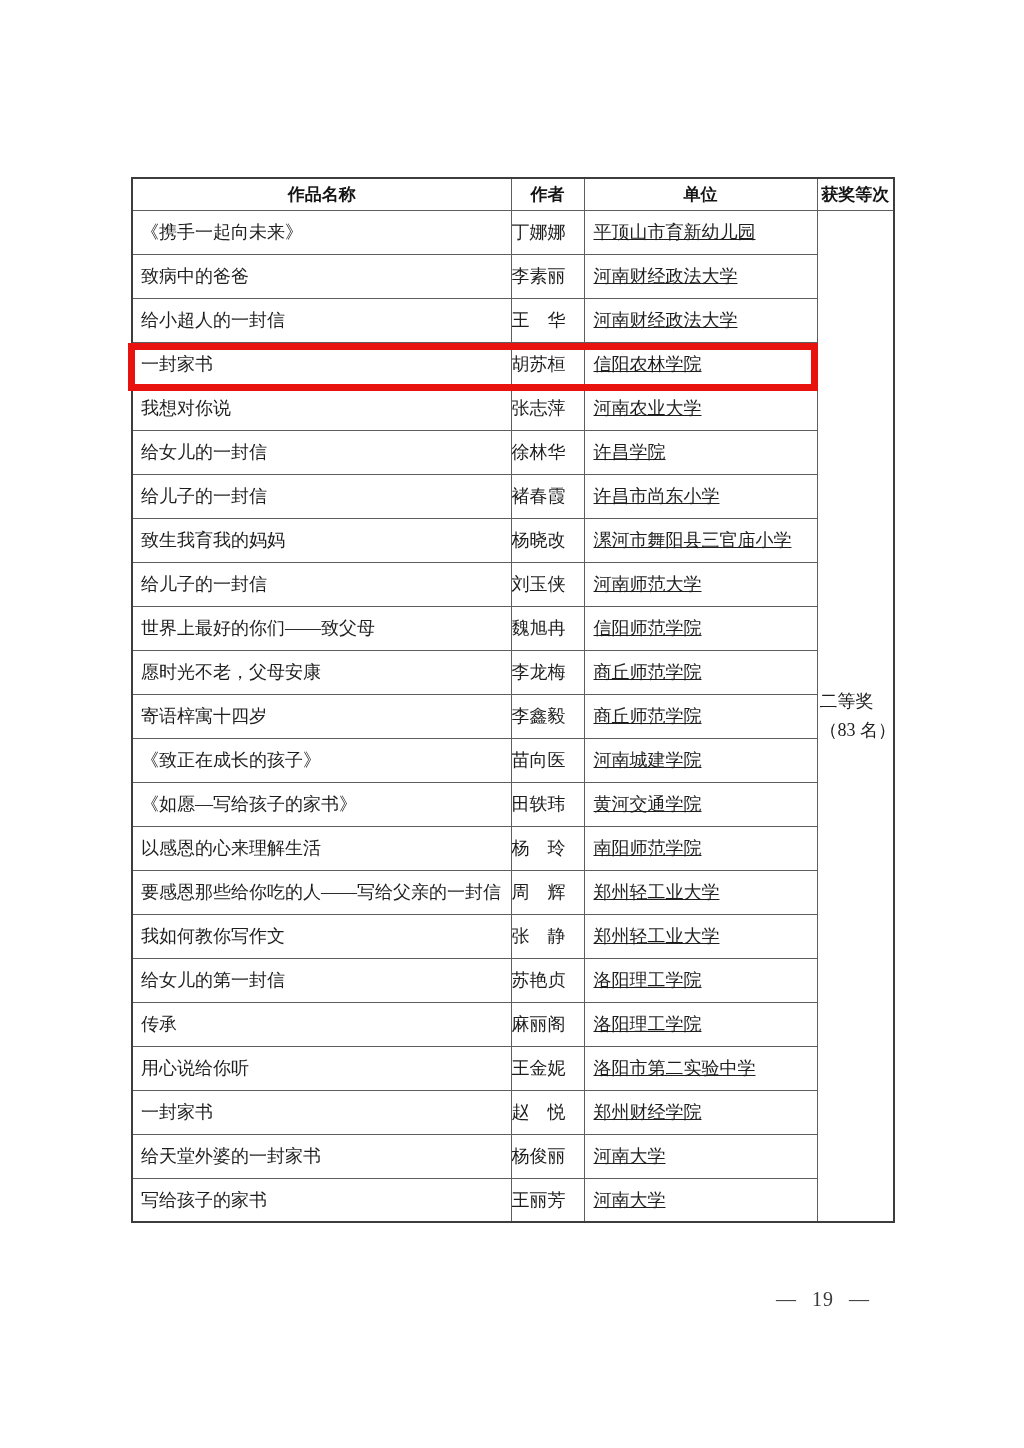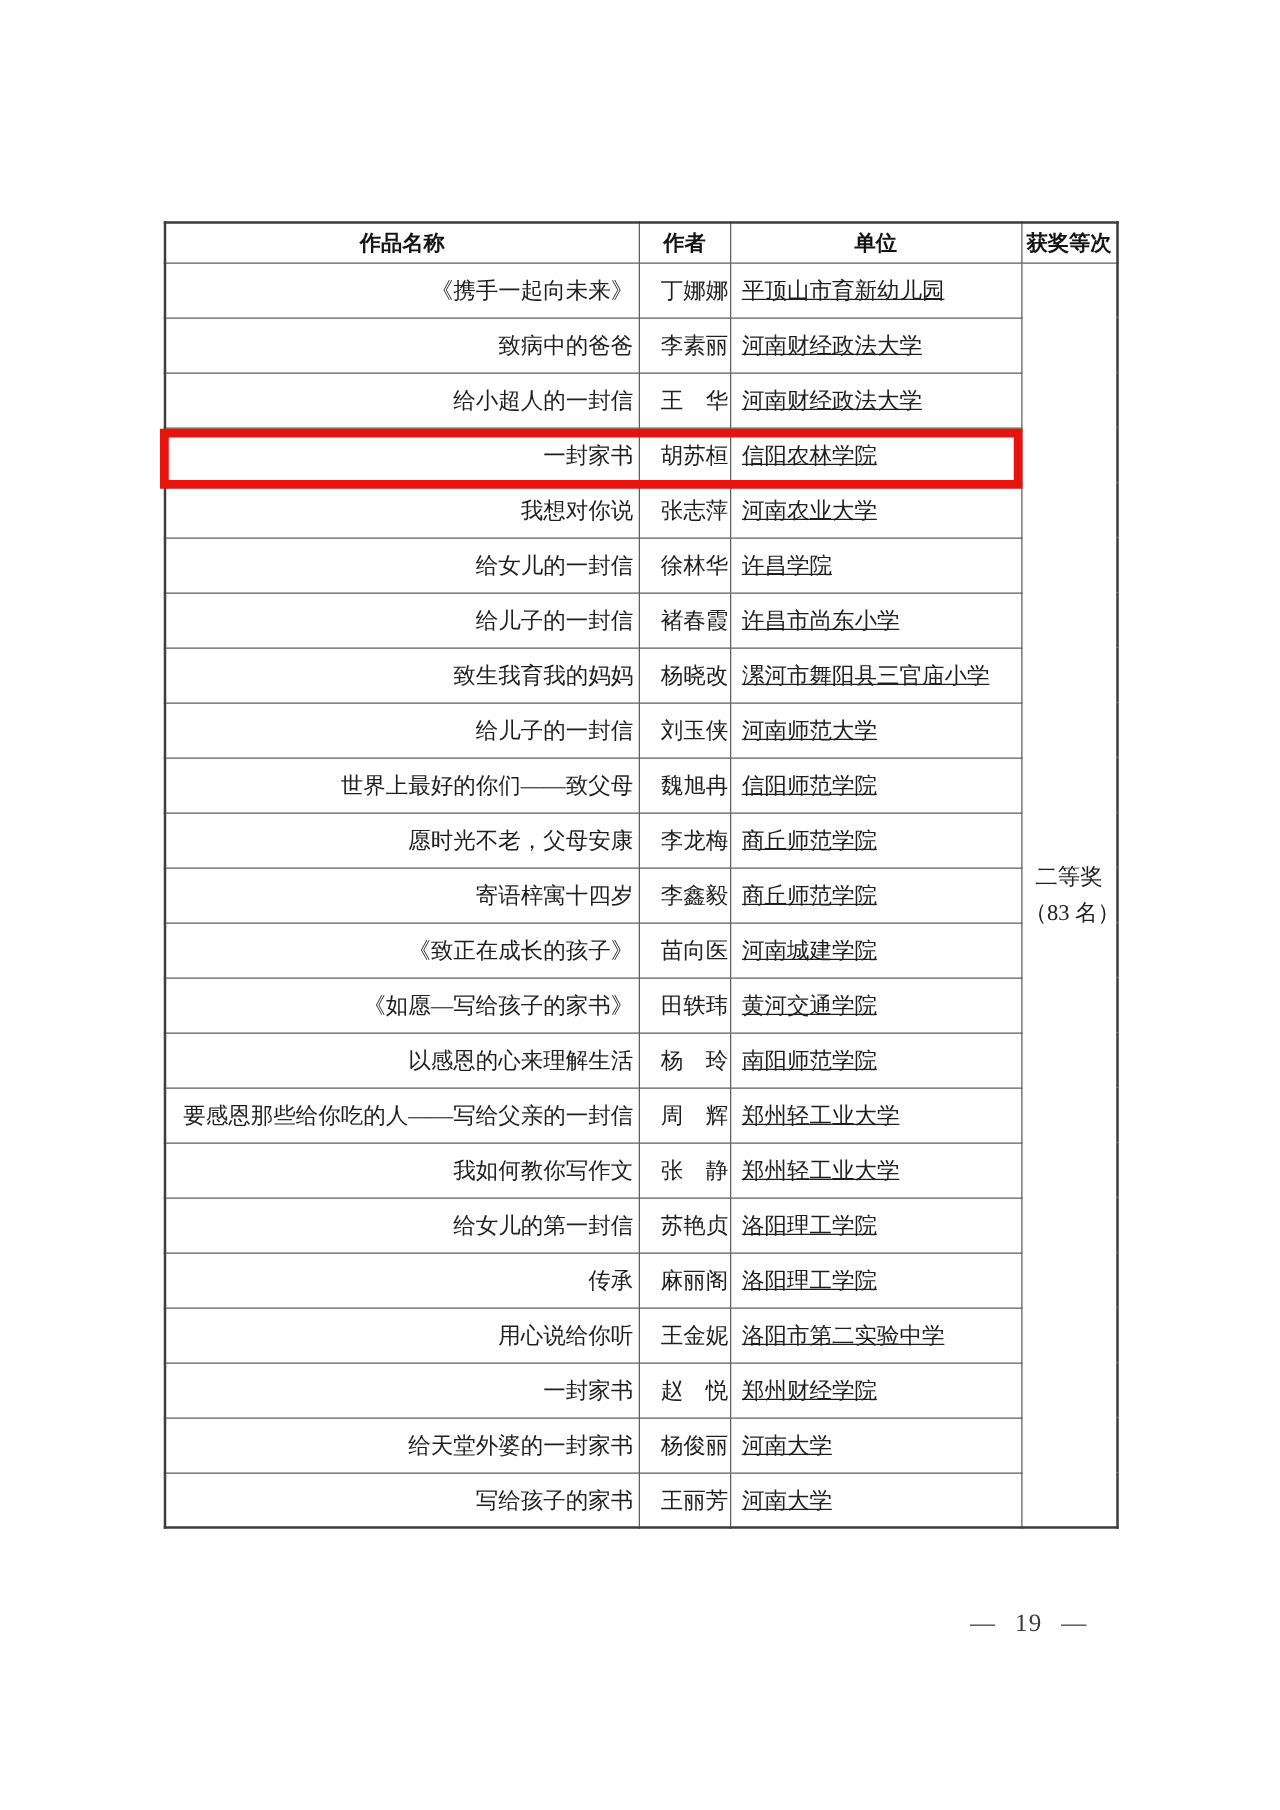--- a/index.html
+++ b/index.html
@@ -35,25 +35,24 @@
     font-size: 17px;
     text-align: center;
     color: #141414;
     padding: 0;
   }
   table.awards tbody td {
     height: 44px;
     font-size: 18px;
     vertical-align: middle;
   }
-  td.cell-title  { padding: 0 4px 0 8px; text-align: right; }
-  td.cell-author { padding: 0 2px 0 17px; }
+  td.cell-title  { padding: 0 4px 0 8px; }
+  td.cell-author { padding: 0 2px 0 0; }
   td.cell-org    { padding: 0 2px 0 9px; text-decoration: underline; }
   td.cell-award  {
-    text-align: center;
     vertical-align: middle;
     font-size: 17px;
     line-height: 1.6;
     padding: 0 2px;
     white-space: normal;
   }
   .highlight-box {
     position: absolute;
     left: 128px;
     top: 343px;

